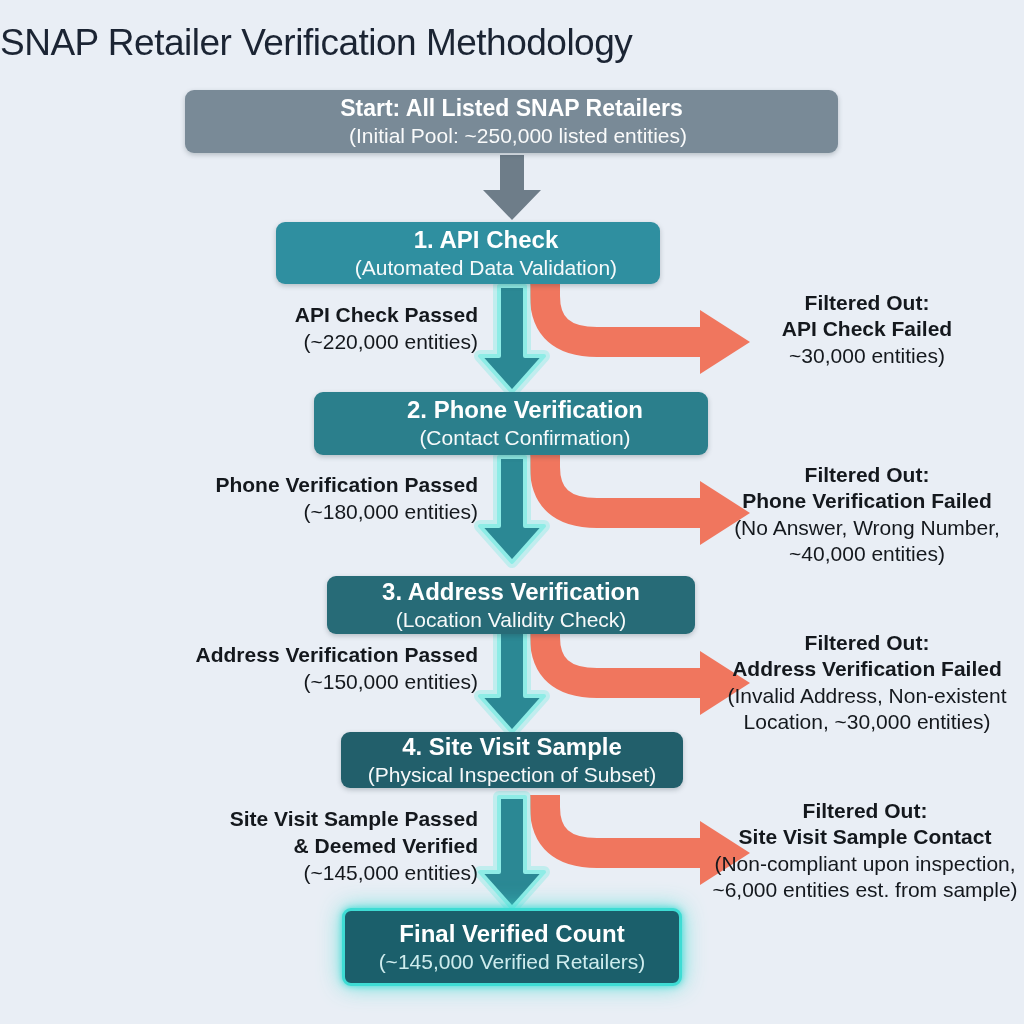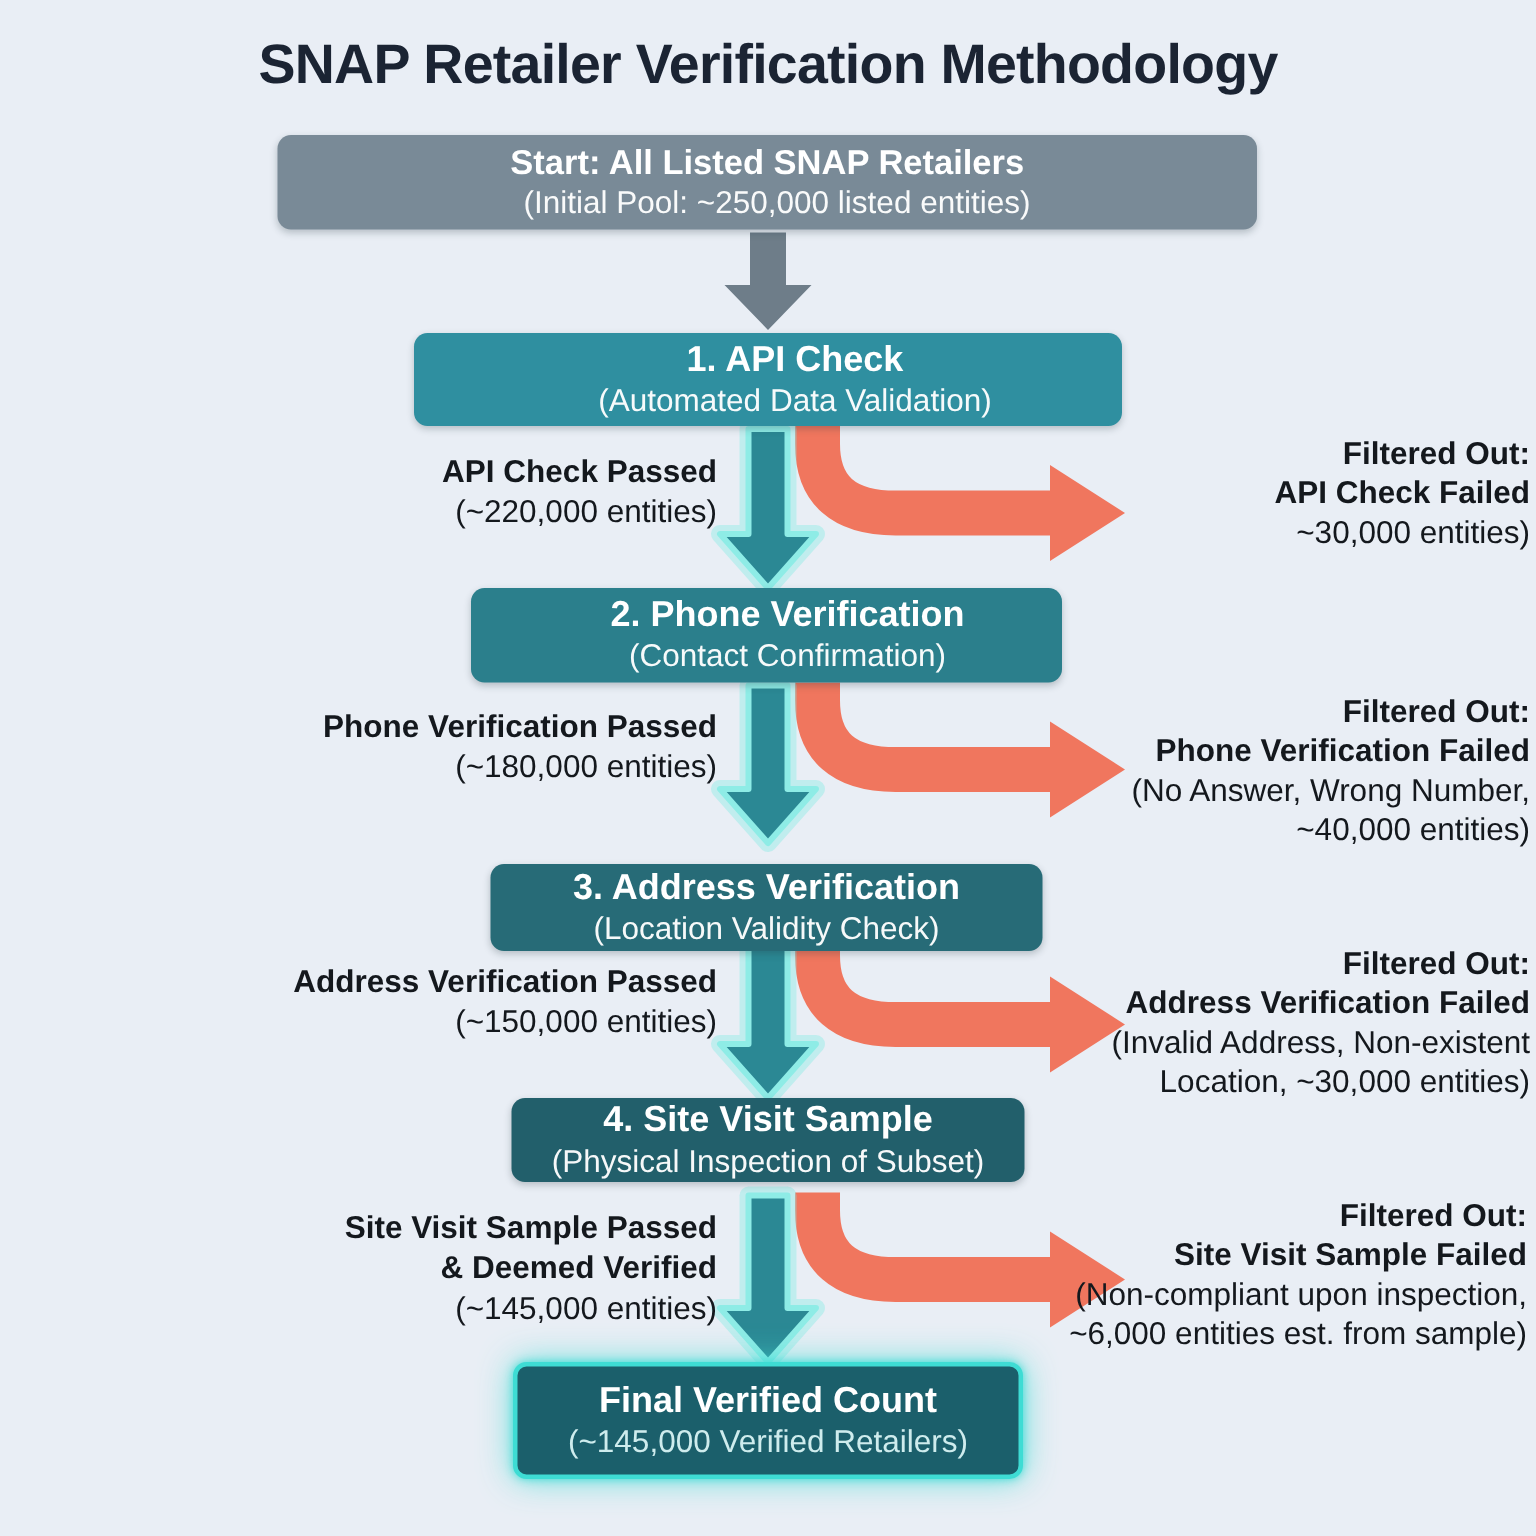--- a/index.html
+++ b/index.html
@@ -10,62 +10,62 @@
   }
   *{margin:0;padding:0;box-sizing:border-box;}
   html,body{width:1024px;height:1024px;}
   body{
     position:relative;width:1024px;height:1024px;overflow:hidden;
     background:var(--bg);
     font-family:"Liberation Sans", sans-serif;
     color:var(--label);
   }
   .page-title{
-    position:absolute;top:22px;left:0;width:1024px;text-align:center;
-    font-size:37px;font-weight:700;letter-spacing:-0.5px;color:var(--title);
+    position:absolute;top:22px;left:0;width:1024px;text-align:left;
+    font-size:37px;font-weight:400;letter-spacing:-0.5px;color:var(--title);
   }
   svg.arrows{position:absolute;top:0;left:0;z-index:1;}
   .pass-glowline{fill:none;stroke:var(--passGlow);stroke-width:12;opacity:.45;stroke-linejoin:round;}
   .pass-main{fill:var(--pass);stroke:var(--passGlow);stroke-width:4;stroke-linejoin:round;}
   .start-arrow{fill:var(--startArrow);}
   .fail-shaft{fill:none;stroke:var(--fail);stroke-width:30;}
   .fail-head{fill:var(--fail);}
   .flowbox{
     position:absolute;z-index:2;border-radius:9px;color:var(--boxtext);
     display:flex;flex-direction:column;align-items:center;justify-content:center;
     text-align:center;line-height:1.25;
     box-shadow:0 2px 5px rgba(30,50,60,.25);
   }
   .flowbox .l1{font-size:24px;font-weight:700;}
   .flowbox .l2{font-size:21px;font-weight:400;opacity:.96;}
   .box-start{left:185px;top:90px;width:653px;height:63px;background:var(--startbox);}
   .box-start .l1{font-size:23px;}
   .box-start .l2{font-size:21px;margin-left:13px;}
-  .box-s1{left:276px;top:222px;width:472px;height:62px;background:var(--step1);padding-left:36px;}
+  .box-s1{left:276px;top:222px;width:384px;height:62px;background:var(--step1);padding-left:36px;}
   .box-s2{left:314px;top:392px;width:394px;height:63px;background:var(--step2);padding-left:28px;}
   .box-s3{left:327px;top:576px;width:368px;height:58px;background:var(--step3);}
   .box-s4{left:341px;top:732px;width:342px;height:56px;background:var(--step4);}
   .box-final{
     left:342px;top:908px;width:340px;height:78px;background:var(--final);
     border:3px solid var(--glow);
     box-shadow:0 0 22px rgba(62,220,212,.8), 0 0 6px rgba(62,220,212,.9);
   }
   .box-final .l1{font-size:24px;}
   .box-final .l2{font-size:21px;color:#d6f2f3;}
   .passed-label{
     position:absolute;z-index:2;width:330px;text-align:right;
     font-size:21px;line-height:1.28;color:var(--label);
   }
   .passed-label .b{font-weight:700;}
   .pl-1{right:546px;top:302px;}
   .pl-2{right:546px;top:472px;}
   .pl-3{right:546px;top:642px;}
   .pl-4{right:546px;top:806px;}
   .filtered-label{
-    position:absolute;z-index:2;width:306px;text-align:right;
+    position:absolute;z-index:2;width:306px;text-align:center;
     font-size:21px;line-height:1.26;color:var(--label);
   }
   .filtered-label .b{font-weight:700;}
   .fl-1{left:714px;top:290px;}
   .fl-2{left:714px;top:462px;}
   .fl-3{left:714px;top:630px;}
   .fl-4{left:712px;top:798px;}
 </style>
 </head>
 <body>
@@ -166,21 +166,21 @@
   <div class="l1">4. Site Visit Sample</div>
   <div class="l2">(Physical Inspection of Subset)</div>
 </div>
 <div class="passed-label pl-4">
   <div class="b">Site Visit Sample Passed</div>
   <div class="b">&amp; Deemed Verified</div>
   <div>(~145,000 entities)</div>
 </div>
 <div class="filtered-label fl-4">
   <div class="b">Filtered Out:</div>
-  <div class="b">Site Visit Sample Failed</div>
+  <div class="b">Site Visit Sample Contact</div>
   <div>(Non-compliant upon inspection,</div>
   <div>~6,000 entities est. from sample)</div>
 </div>
 
 <div class="flowbox box-final">
   <div class="l1">Final Verified Count</div>
   <div class="l2">(~145,000 Verified Retailers)</div>
 </div>
 
 </body></html>

